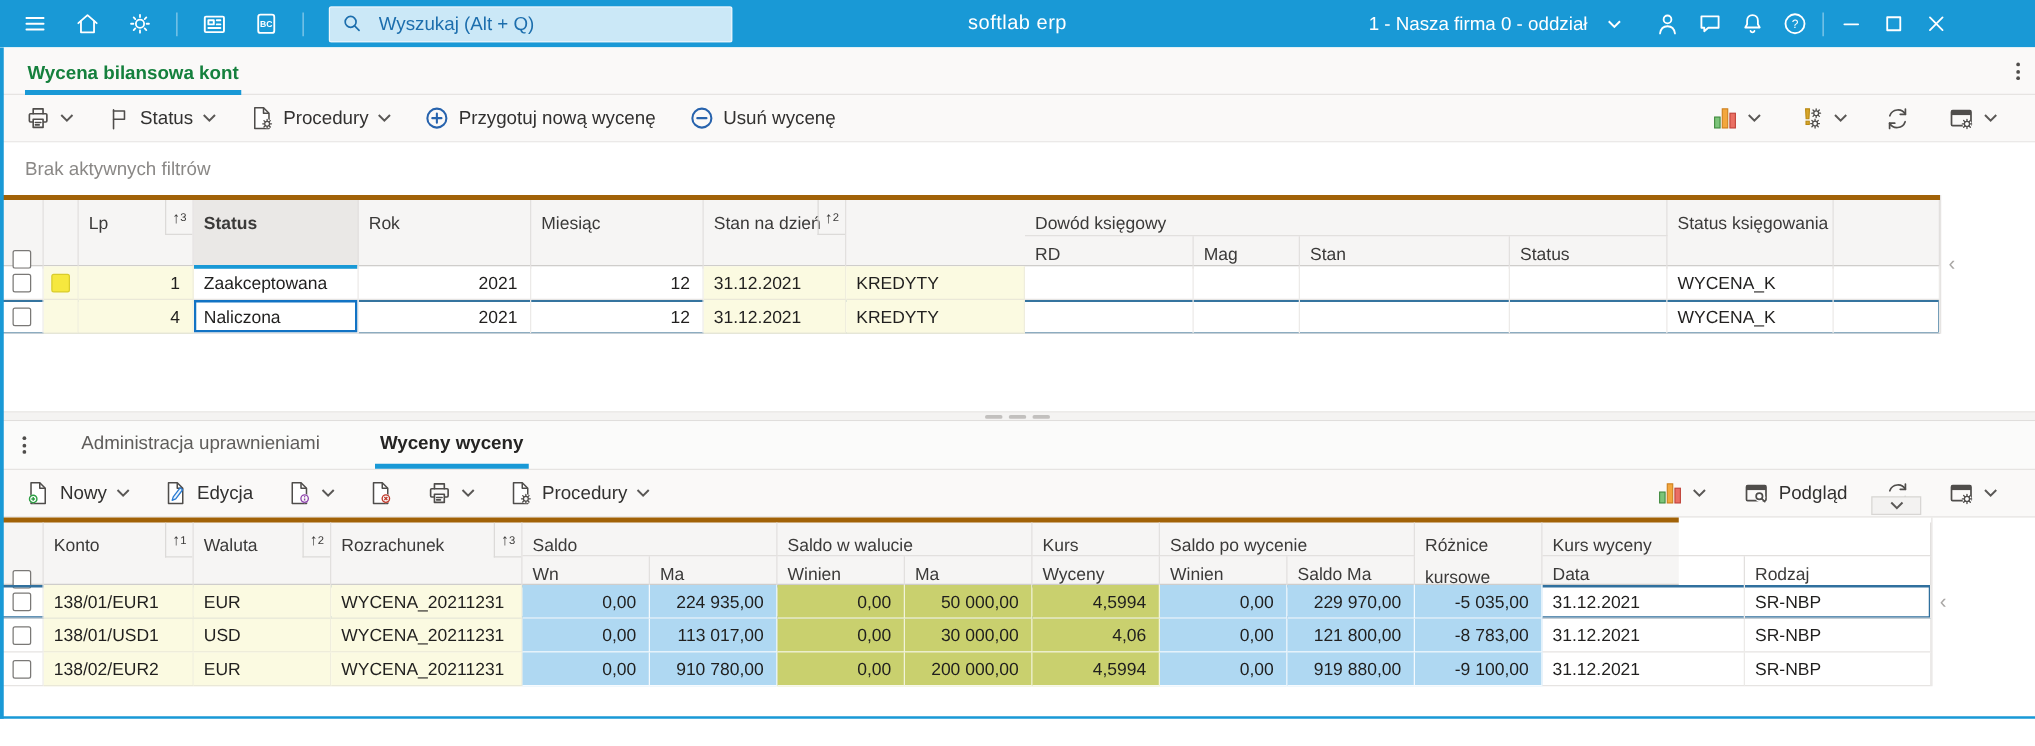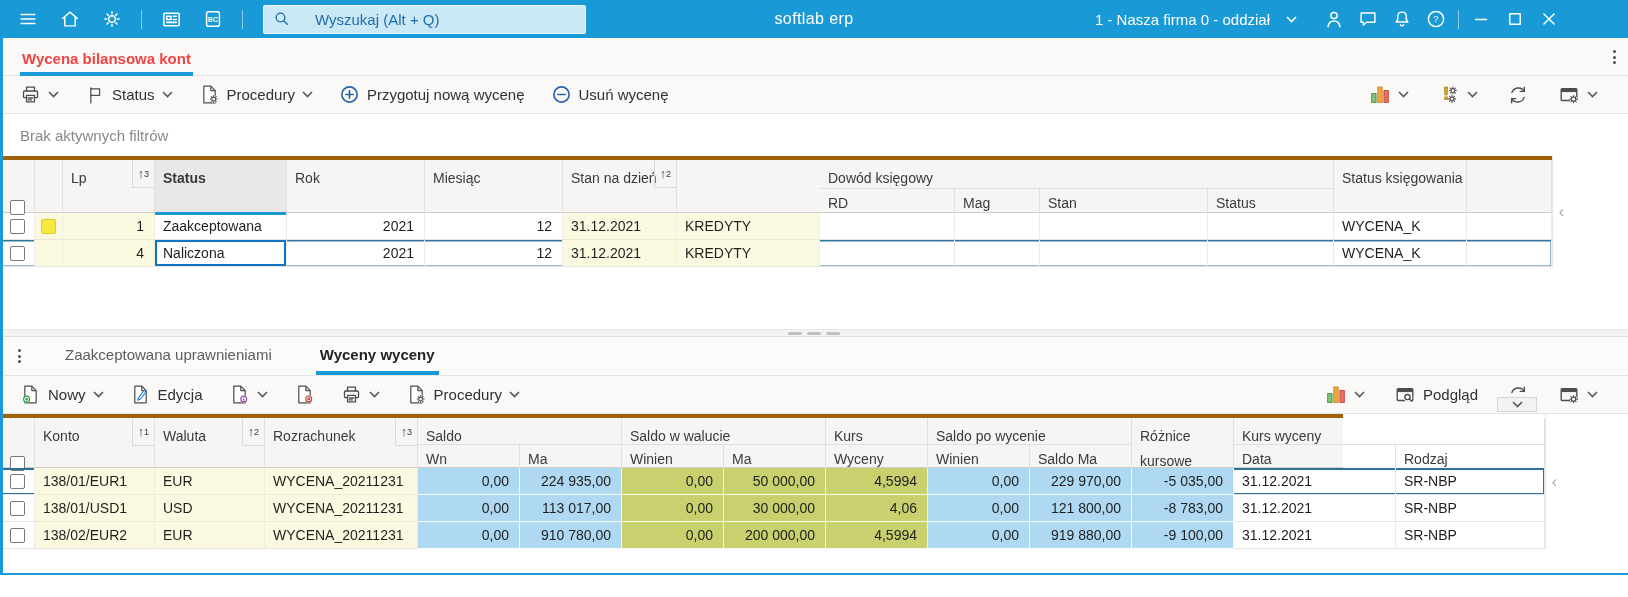--- a/index.html
+++ b/index.html
@@ -13,39 +13,39 @@
   .chevron{stroke:#5a5856;stroke-width:1.6;fill:none;}
   .chevron.white{stroke:#fff;}
 
   
   .topbar{position:absolute;left:0;top:0;width:1628px;height:38px;background:#1999d6;
           display:flex;align-items:center;color:#fff;}
   .tb-left{display:flex;align-items:center;gap:6px;padding-left:10px;}
   .tbico{width:36px;height:32px;display:flex;align-items:center;justify-content:center;cursor:pointer;}
   .tdiv{width:1px;height:19px;background:rgba(255,255,255,.5);margin:0 5px;}
   .searchbox{width:312px;height:27px;background:#cbe8f7;border:1px solid rgba(255,255,255,.65);
-             border-radius:2px;display:flex;align-items:center;margin-left:9px;padding-left:9px;gap:22px;}
+             border-radius:2px;display:flex;align-items:center;margin-left:9px;padding-left:9px;gap:10px;}
   .searchbox input{background:transparent;border:none;outline:none;color:#1c6ead;font-size:15px;width:240px;
                    font-family:"Liberation Sans",sans-serif;}
   .searchbox input::placeholder{color:#1c6ead;opacity:1;}
   .apptitle{position:absolute;left:50%;transform:translateX(-50%);top:0;height:38px;display:flex;
             align-items:center;font-size:16px;font-weight:400;letter-spacing:.4px;}
   .tb-right{position:absolute;right:0;top:0;height:38px;display:flex;align-items:center;padding-right:62px;}
   .company{display:flex;align-items:center;gap:16px;font-size:15px;margin-right:20px;cursor:pointer;}
   .winbtn{width:34px;height:32px;display:flex;align-items:center;justify-content:center;cursor:pointer;}
 
   
   .content{position:absolute;left:0;top:38px;width:1628px;height:537px;background:#fff;}
   .left-edge{position:absolute;left:0;top:0;width:3px;height:537px;background:#1999d6;z-index:50;}
   .band{position:absolute;left:0;width:1628px;}
 
   
   .tabrow{top:0;height:38px;background:#faf9f8;border-bottom:1px solid #e6e4e2;box-sizing:border-box;}
   .tab-main{position:absolute;left:20px;top:7px;height:31px;box-sizing:border-box;display:flex;align-items:center;
-            font-size:15px;font-weight:bold;color:#ef4444;border-bottom:4px solid #1999d6;padding:0 2px;cursor:pointer;}
+            font-size:15px;font-weight:bold;color:#15803d;border-bottom:4px solid #1999d6;padding:0 2px;cursor:pointer;}
   .vdots{display:flex;flex-direction:column;gap:2.5px;align-items:center;cursor:pointer;}
   .vdots i{width:3px;height:3px;background:#4f4d4b;border-radius:50%;}
   .tabrow .vdots{position:absolute;right:12px;top:12px;}
 
   
   .toolbar{display:flex;align-items:center;background:#faf9f8;border-bottom:1px solid #e6e4e2;
            box-sizing:border-box;padding-left:12px;}
   .toolbar1{top:38px;height:38px;}
   .toolbar2{top:338px;height:38px;}
   .tbtn{display:flex;align-items:center;gap:7px;padding:4px 8px;font-size:15px;color:#323130;cursor:pointer;white-space:nowrap;}
@@ -452,21 +452,21 @@
         <i></i>
       </div>
 
     <div class="band paneltabs">
       <span class="vdots">
           <i></i>
           <i></i>
           <i></i>
         </span>
       <div class="ptab">
-        <span>Zaakceptowana uprawnieniami</span>
+        <span>Administracja uprawnieniami</span>
       </div>
       <div class="ptab active">
         <span>Wyceny wyceny</span>
       </div>
     </div>
 
     <div class="band toolbar toolbar2">
       <div class="tbtn">
         <svg width="21" height="21" viewBox="0 0 24 24">
           <use href="#page"></use>

